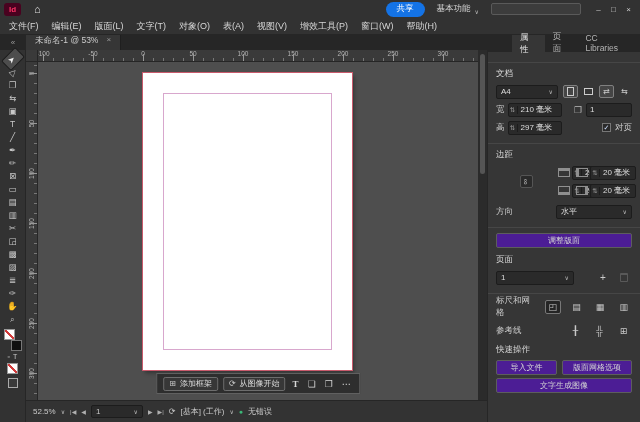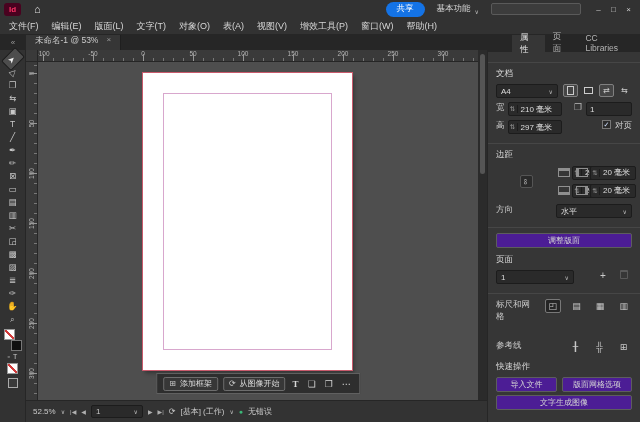--- a/index.html
+++ b/index.html
@@ -86,21 +86,21 @@
   
   #panel { position:absolute; left:487px; top:34px; width:153px; height:388px; background:#363636;
     border-left:1px solid #262626; }
   .ptabs { height:18px; background:#262626; display:flex; align-items:stretch; font-size:8.5px; color:#b5b5b5;padding-left:24px; }
   .ptab { display:flex; align-items:center; padding:0 8px; }
   .ptab.on { background:#363636; color:#e8e8e8; margin-top:1px; }
   .pbody { padding:5px 8px 0 8px; display:flex; flex-direction:column; font-size:8.5px; color:#cccccc; }
   .dim { color:#9a9a9a; margin:3px 0 6px; }
   .div { border-top:1px solid #464646; margin:5px -8px; }
   .sect { color:#d8d8d8; margin-bottom:4px; }
-  .prow { display:flex; align-items:flex-start; margin-bottom:3px; height:15px; }
+  .prow { display:flex; align-items:center; margin-bottom:3px; height:15px; }
   .sel { display:flex; align-items:center; justify-content:space-between; background:#2a2a2a;
     border:1px solid #1c1c1c; border-radius:2px; height:14px; padding:0 4px; color:#ddd; font-size:8px; }
   .numf { display:flex; align-items:center; background:#2a2a2a; border:1px solid #1c1c1c; border-radius:2px; height:14px; }
   .numf .st { width:9px; text-align:center; color:#999; font-size:6.5px; border-right:1px solid #1c1c1c; }
   .numf .val { padding:0 3px; font-size:8px; color:#ddd; white-space:nowrap; }
   .lab { margin-right:3px; font-size:8.5px; }
   .oic { width:15px; height:13px; display:flex; align-items:center; justify-content:center;
     margin-left:3px; border:1px solid transparent; border-radius:2px; color:#ccc; font-size:8px; }
   .oic.on { border-color:#808080; background:#454545; }
   .prect { width:7px; height:9px; border:1px solid #ccc; }
@@ -360,21 +360,21 @@
       <div class="prow">
         <span class="sel" style="width:78px">
           <span>1</span>
           <span class="chev">∨</span>
         </span>
         <span class="plus">+</span>
         <span class="trash"></span>
       </div>
 
       <div class="div"></div>
-      <div class="prow" style="margin-bottom:26px">
+      <div class="prow" style="margin-bottom:9px">
         <span>标尺和网格</span>
         <span style="flex:1"></span>
         <span class="pib on">◰</span>
         <span class="pib">▤</span>
         <span class="pib">▦</span>
         <span class="pib">▥</span>
       </div>
       <div class="prow" style="margin-bottom:6px">
         <span>参考线</span>
         <span style="flex:1"></span>

